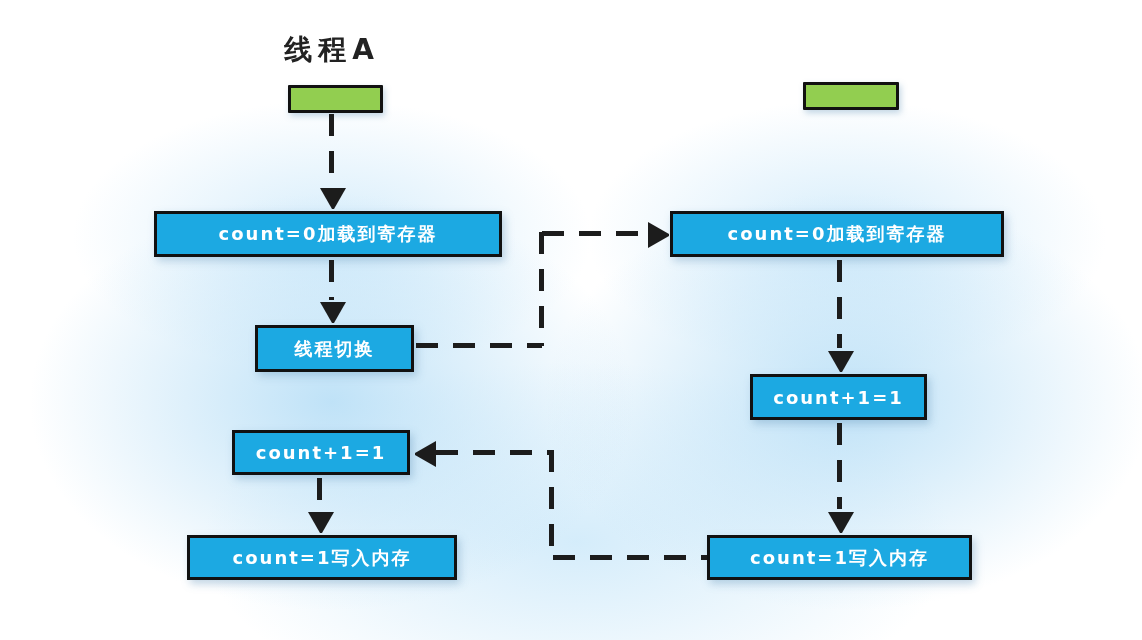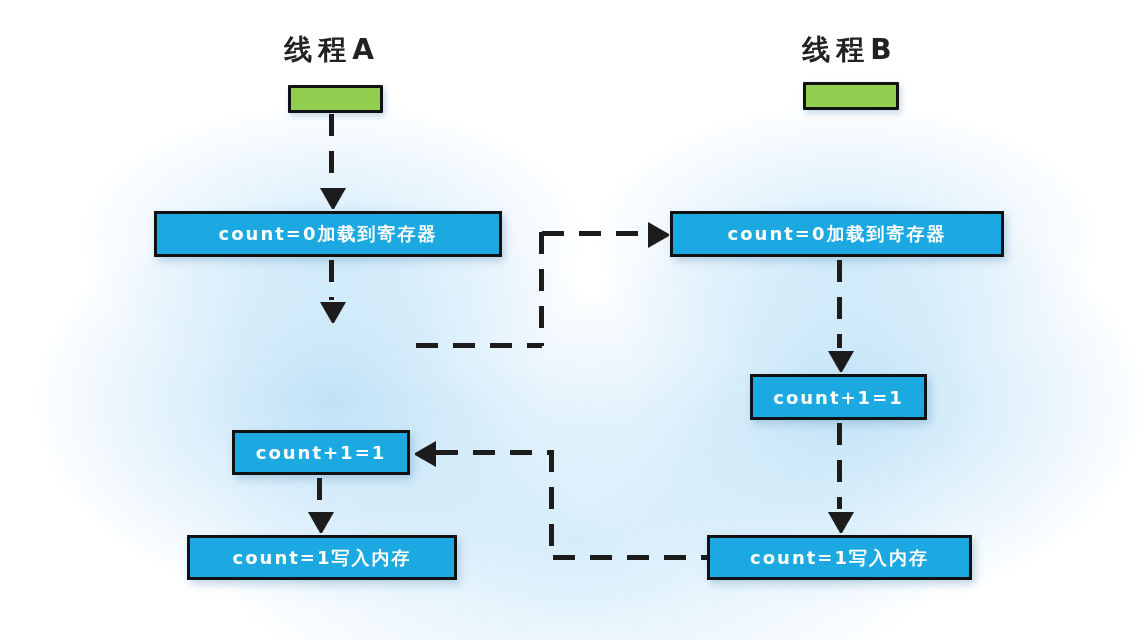--- a/index.html
+++ b/index.html
@@ -61,35 +61,35 @@
     border-top:12px solid transparent;border-bottom:12px solid transparent;
     border-right:21px solid var(--arrow-color);
   }
 </style>
 </head>
 <body>
 
 <div class="stage">
 
   <div class="thread-label" style="left:230px;top:28px;">线程A</div>
-  <div class="thread-label" style="left:748px;top:28px;">线程B</div>
 
   <div class="thread-bar" style="left:286px;top:83px;width:95px;height:28px;"></div>
   <div class="thread-bar" style="left:801px;top:80px;width:96px;height:28px;"></div>
 
   <div class="vline" style="left:327px;top:112px;height:74px;"></div>
   <div class="head-down" style="left:318px;top:186px;"></div>
 
   <div class="node" style="left:152px;top:209px;width:348px;height:46px;">count=0加载到寄存器</div>
 
   <div class="node" style="left:668px;top:209px;width:334px;height:46px;">count=0加载到寄存器</div>
 
   <div class="vline" style="left:327px;top:258px;height:40px;"></div>
   <div class="head-down" style="left:318px;top:300px;"></div>
 
+  <div class="node" style="left:253px;top:323px;width:159px;height:47px;">线程切换</div>
 
   <div class="hline" style="left:414px;top:341px;width:126px;"></div>
   <div class="vline" style="left:537px;top:230px;height:114px;"></div>
   <div class="hline" style="left:540px;top:229px;width:106px;"></div>
   <div class="head-right" style="left:646px;top:220px;"></div>
 
   <div class="vline" style="left:835px;top:258px;height:88px;"></div>
   <div class="head-down" style="left:826px;top:349px;"></div>
 
   <div class="node" style="left:748px;top:372px;width:177px;height:46px;">count+1=1</div>

